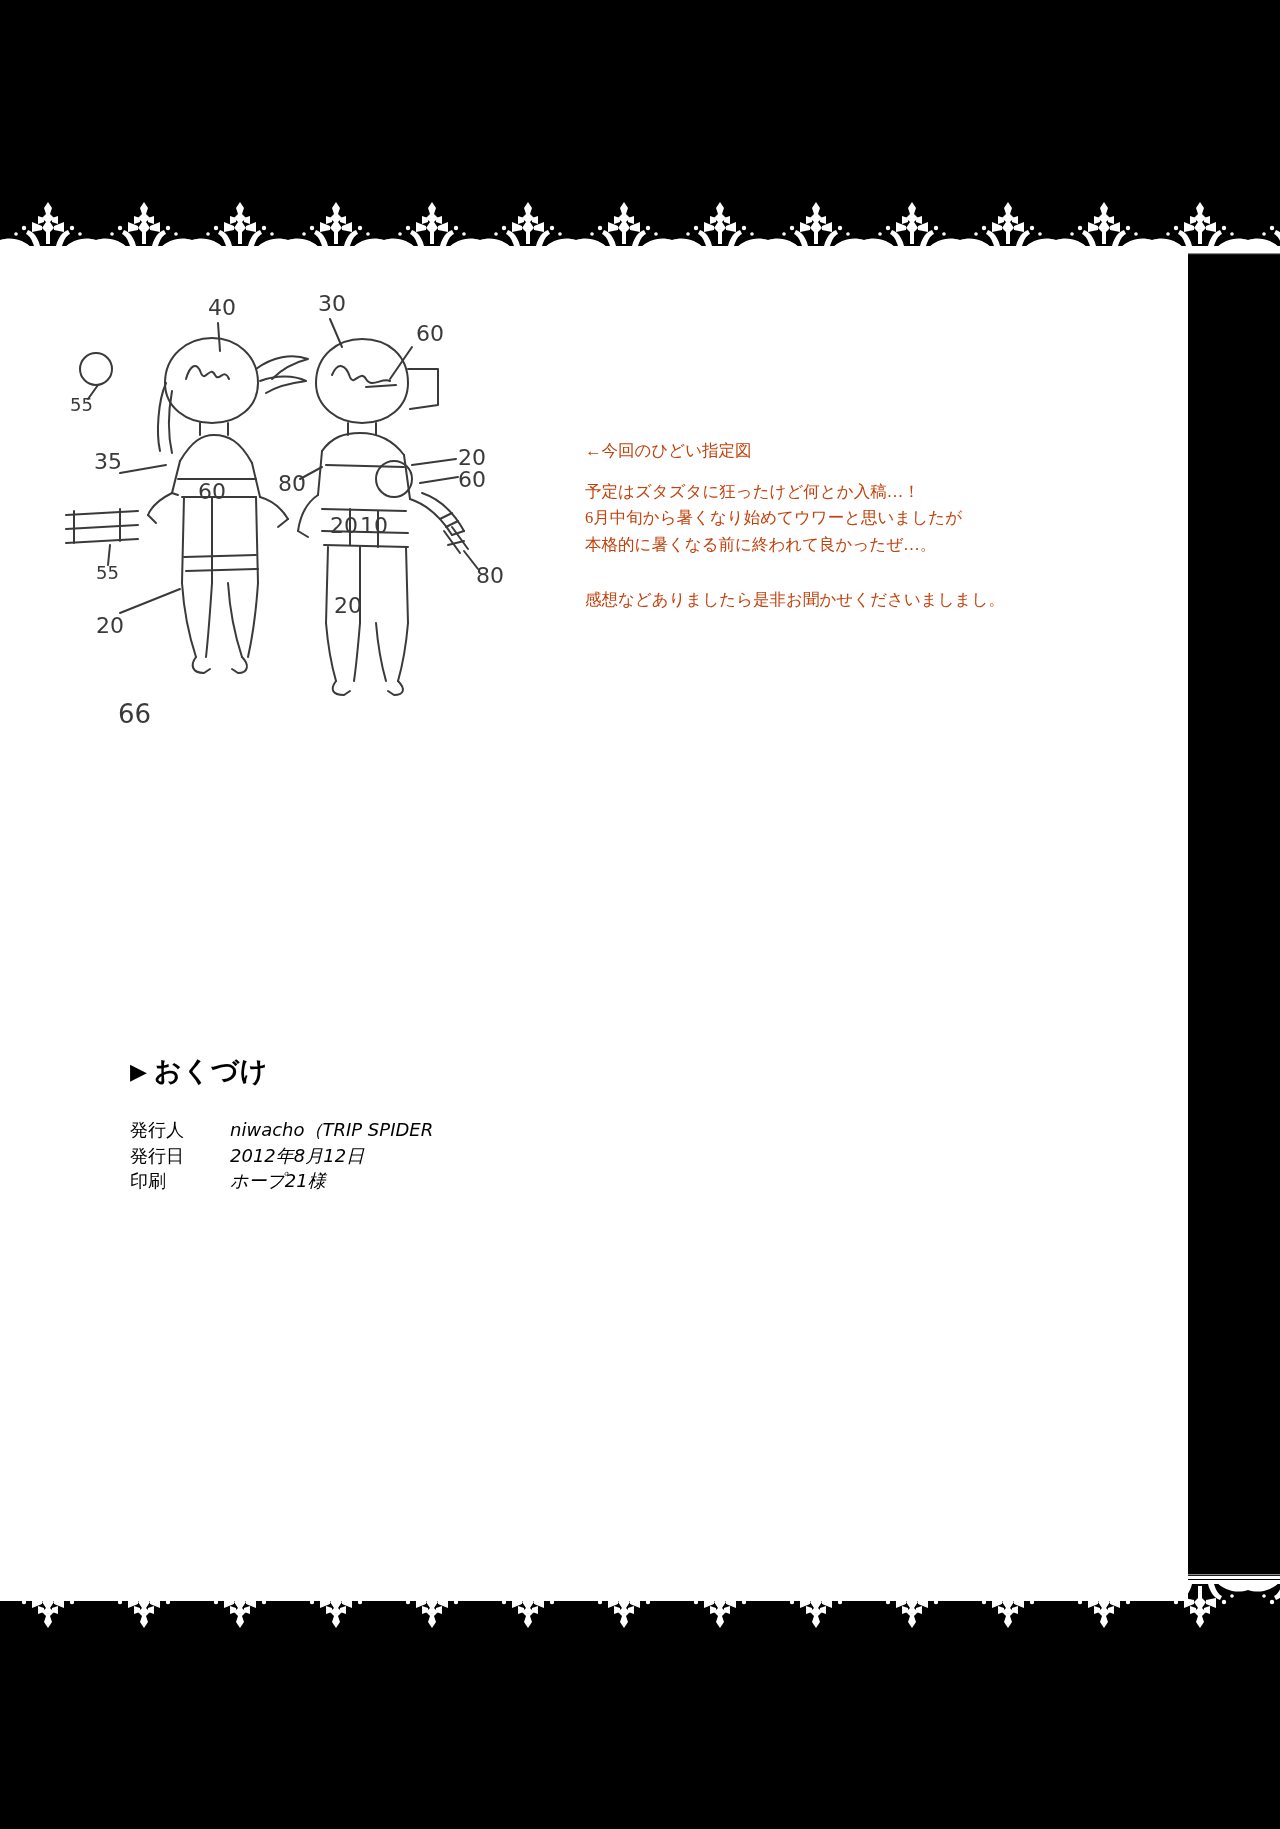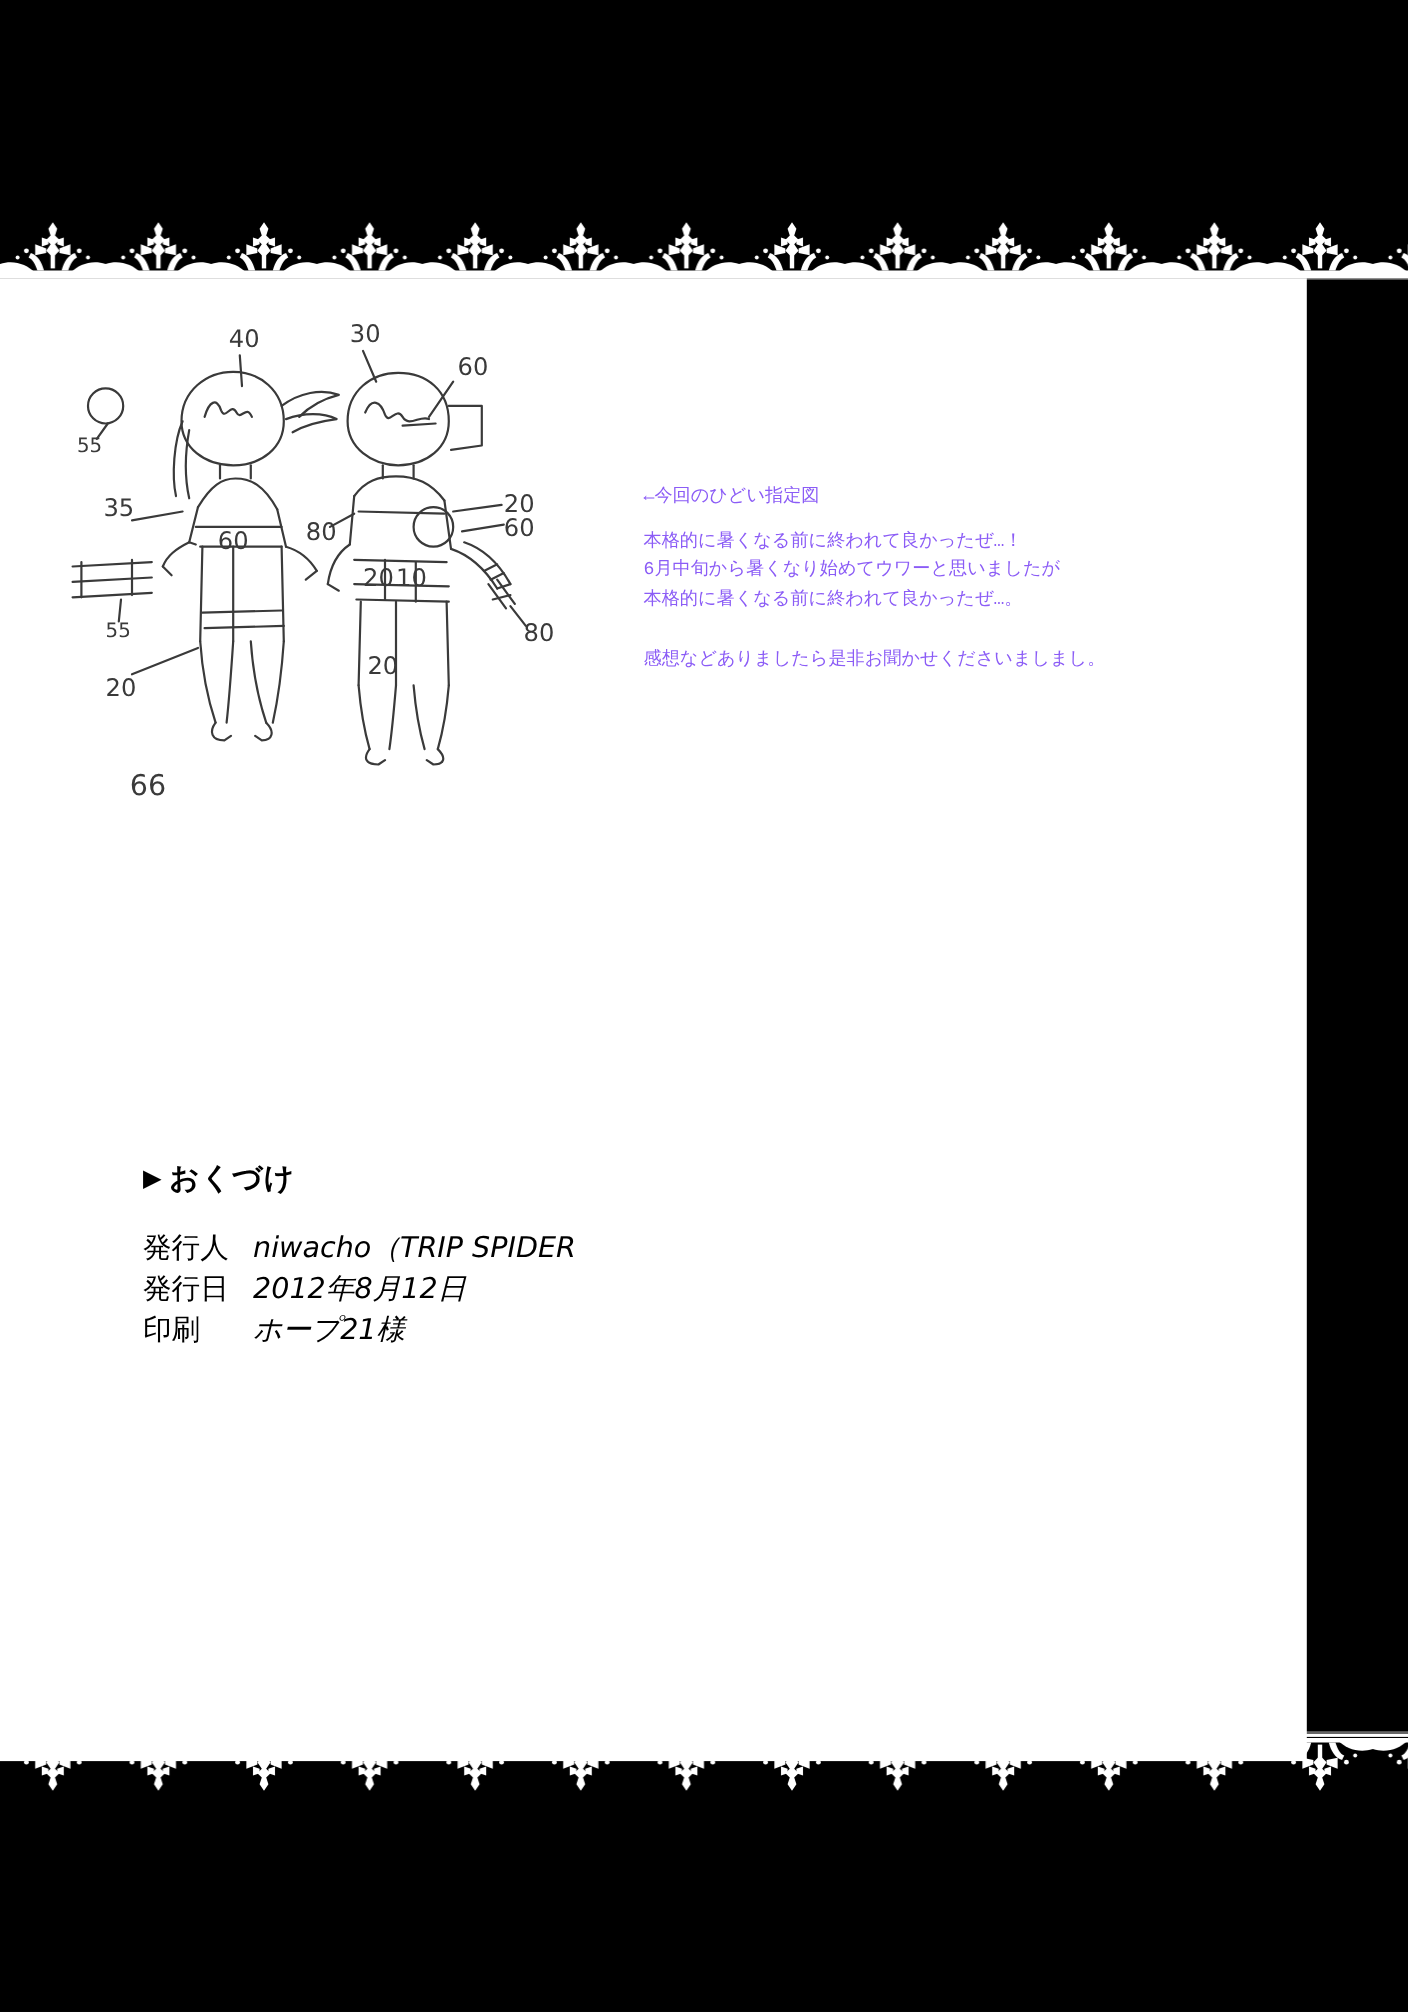--- a/index.html
+++ b/index.html
@@ -47,24 +47,24 @@
     height: 490px;
   }
   #sketch-area svg { display: block; }
 
   
   #notes {
     position: absolute;
     left: 585px;
     top: 185px;
     width: 520px;
-    color: #8b5cf6;
+    color: #c2410c;
     font-size: 16.5px;
     line-height: 1.62;
-    font-family: Liberation Mono, monospace;
+    font-family: Liberation Serif, serif;
   }
   #notes .note-line { white-space: pre; }
   #notes .note-gap { height: 14px; }
 
   
   #colophon {
     position: absolute;
     left: 130px;
     top: 800px;
     width: 700px;
@@ -80,21 +80,21 @@
     letter-spacing: 1px;
   }
   #colophon-heading .tri {
     font-size: 22px;
     line-height: 1;
     position: relative;
     top: 1px;
   }
   #colophon-table {
     margin-top: 28px;
-    font-size: 26px;
+    font-size: 18px;
     color: #000000;
     font-family: "DejaVu Sans", sans-serif;
     line-height: 1.42;
   }
   #colophon-table .crow {
     display: flex;
   }
   #colophon-table .clabel {
     width: 100px;
     flex: 0 0 100px;
@@ -249,21 +249,21 @@
         <text x="416" y="300">80</text>
         <text x="274" y="330">20</text>
         <text x="58" y="440" font-size="26">66</text>
       </g>
     </svg>
   </div>
 
   <div id="notes">
     <div class="note-line">←今回のひどい指定図</div>
     <div class="note-gap"></div>
-    <div class="note-line">本格的に暑くなる前に終われて良かったぜ…！</div>
+    <div class="note-line">予定はズタズタに狂ったけど何とか入稿…！</div>
     <div class="note-line">6月中旬から暑くなり始めてウワーと思いましたが</div>
     <div class="note-line">本格的に暑くなる前に終われて良かったぜ…。</div>
     <div class="note-gap"></div>
     <div class="note-gap"></div>
     <div class="note-line">感想などありましたら是非お聞かせくださいましまし。</div>
   </div>
 
   <div id="colophon">
     <div id="colophon-heading">
       <span class="tri">▶</span>

